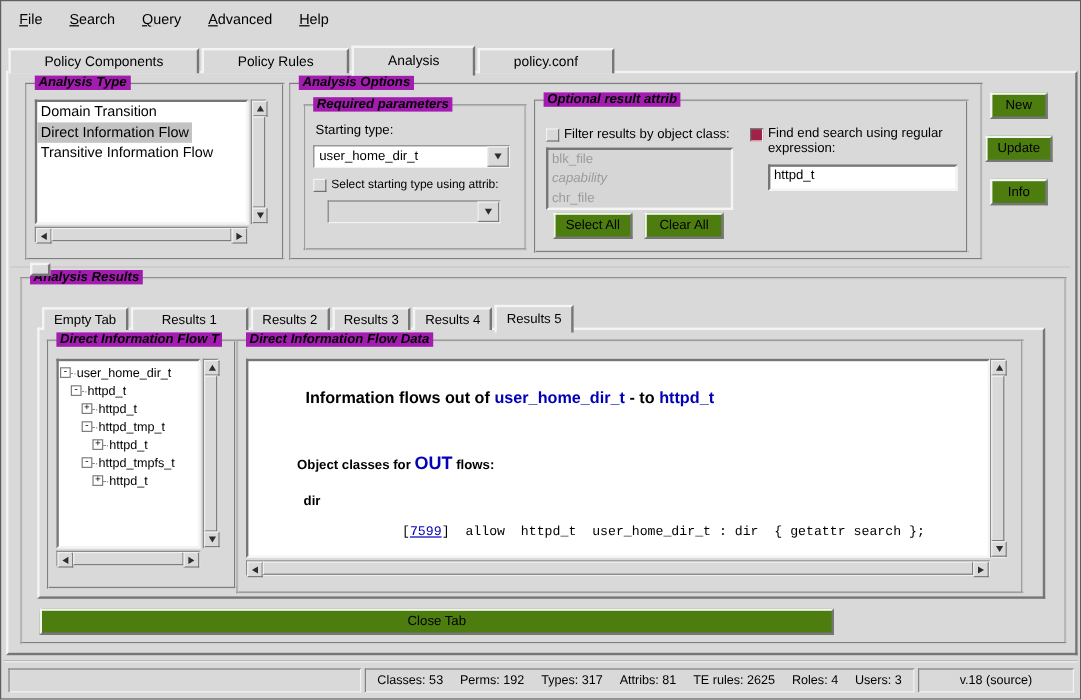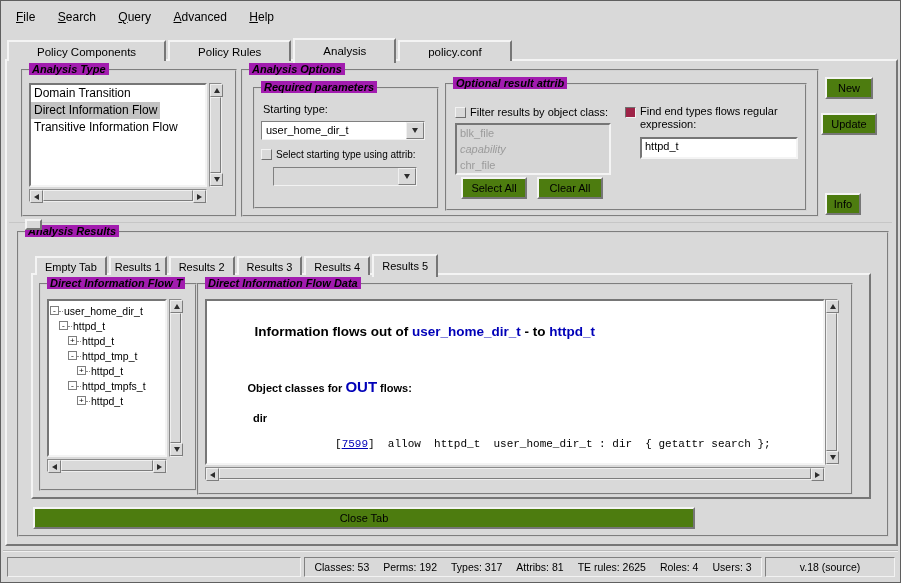--- a/index.html
+++ b/index.html
@@ -152,40 +152,40 @@
       <div class="cb" style="left:8px; top:22px;"></div>
       <div class="small-label" style="left:23px; top:21px;">Filter results by object class:</div>
       <div class="sunken" style="position:absolute; left:8px; top:38px; width:152px; height:48px; background:#d6d6d6; overflow:hidden;">
         <div class="lb-row disabled-text" style="font-size:11px; height:14px;">blk_file</div>
         <div class="lb-row disabled-text" style="font-size:11px; height:14px;font-style:italic;">capability</div>
         <div class="lb-row disabled-text" style="font-size:11px; height:14px;">chr_file</div>
       </div>
       <div class="tkbtn" style="left:14px; top:92px; width:66px; height:22px;">Select All</div>
       <div class="tkbtn" style="left:90px; top:92px; width:66px; height:22px;">Clear All</div>
       <div class="cb checked" style="left:178px; top:22px;"></div>
-      <div class="small-label" style="left:193px; top:20px; width:158px;">Find end types flows regular expression:</div>
+      <div class="small-label" style="left:193px; top:20px; width:158px;">Find end search using regular expression:</div>
       <div class="sunken" style="position:absolute; left:193px; top:52px; width:154px; height:18px; background:#fff;">
         <div style="font-size:11px; line-height:14px; padding:0 3px;">httpd_t</div>
       </div>
     </div>
   </div>
 
   <div class="tkbtn" style="left:824px; top:76px; width:48px; height:22px; z-index:2;">New</div>
   <div class="tkbtn" style="left:820px; top:112px; width:56px; height:22px; z-index:2;">Update</div>
-  <div class="tkbtn" style="left:824px; top:148px; width:36px; height:22px; z-index:2;margin-top:44px;">Info</div>
+  <div class="tkbtn" style="left:824px; top:148px; width:48px; height:22px; z-index:2;">Info</div>
 
   <div style="position:absolute; left:8px; top:221px; width:883px; border-top:1px solid #c6c6c6; z-index:2;"></div>
   <div class="raised" style="position:absolute; left:24px; top:218px; width:13px; height:7px; background:#d9d9d9; z-index:3;"></div>
 
   <div class="gb" style="left:16px; top:230px; width:868px; height:302px; z-index:2;">
     <span class="gb-title">Analysis Results</span>
 
     <div style="position:absolute; left:16px; top:19px; height:23px; display:flex; align-items:flex-end; z-index:4;">
       <div class="tab" style="font-size:11px; padding:0 8px; height:19px; line-height:18px;">Empty Tab</div>
-      <div class="tab" style="font-size:11px; padding:0 4px; height:19px; line-height:18px;">Results 1</div>
+      <div class="tab" style="font-size:11px; padding:0 24px; height:19px; line-height:18px;">Results 1</div>
       <div class="tab" style="font-size:11px; padding:0 8px; height:19px; line-height:18px;">Results 2</div>
       <div class="tab" style="font-size:11px; padding:0 8px; height:19px; line-height:18px;">Results 3</div>
       <div class="tab" style="font-size:11px; padding:0 8px; height:19px; line-height:18px;">Results 4</div>
       <div class="tab active" style="font-size:11px; padding:0 8px; height:23px; line-height:21px;">Results 5</div>
     </div>
 
     <div class="raised" style="position:absolute; left:12px; top:40px; width:840px; height:226px; box-sizing:border-box; z-index:1;"></div>
 
     <div class="gb" style="left:20px; top:50px; width:154px; height:204px; z-index:2;">
       <span class="gb-title" style="max-width:132px; overflow:hidden;">Direct Information Flow T</span>

